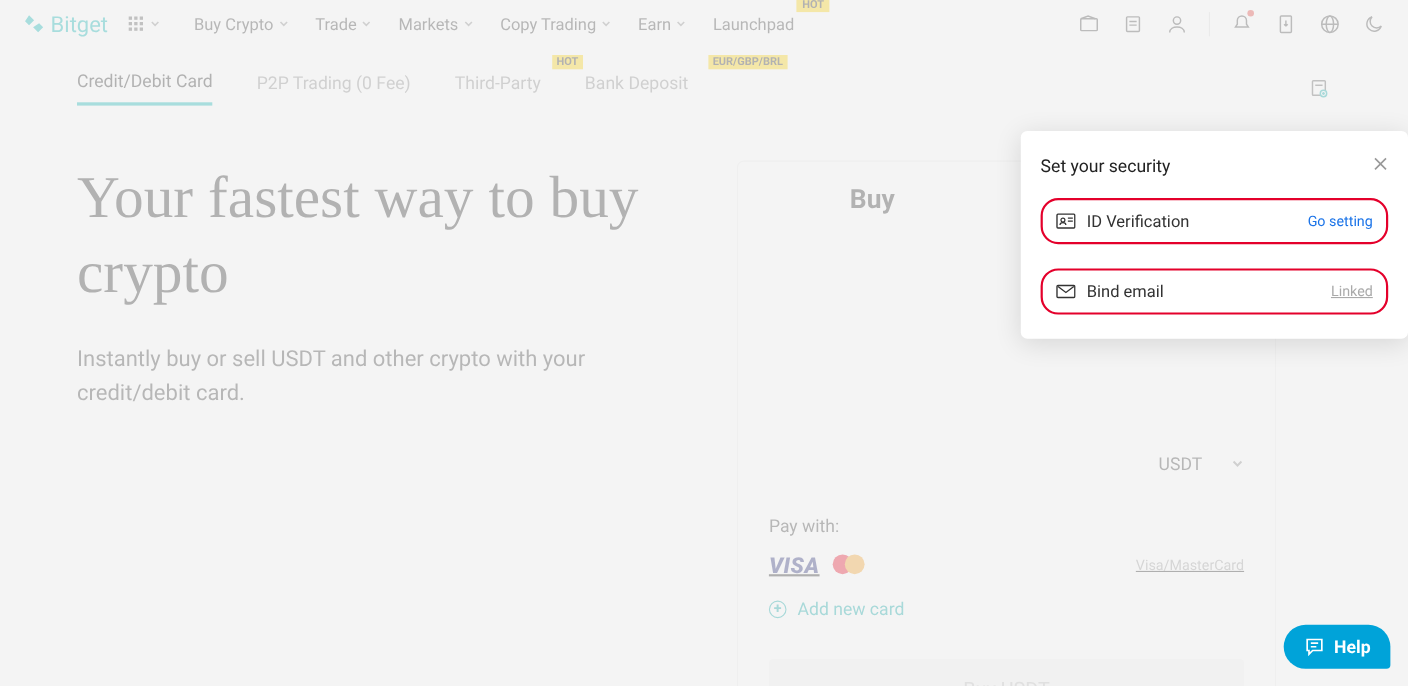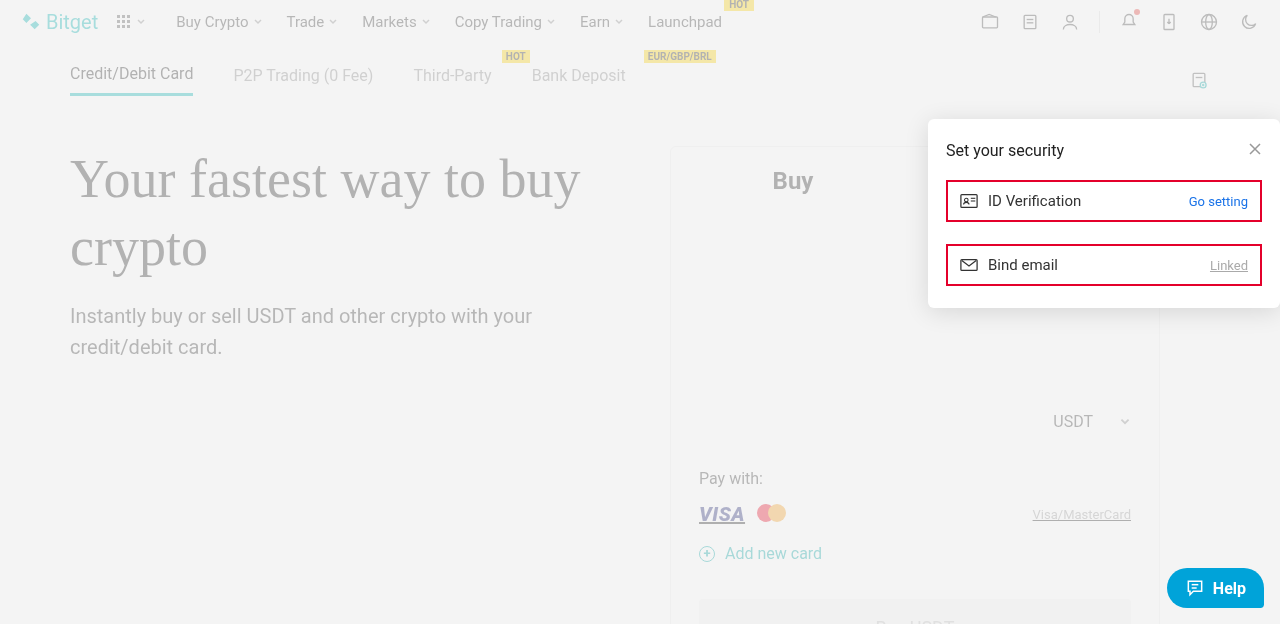--- a/index.html
+++ b/index.html
@@ -20,21 +20,21 @@
     
     .subtabs { display: flex; gap: 40px; padding: 20px 70px 0 70px; align-items: center; }
     .subtab { color: #888; font-size: 16px; position: relative; padding-bottom: 10px; }
     .subtab.active { color: #222; border-bottom: 3px solid #00b3b3; }
     .subtab .tag { position: absolute; top: -16px; right: -38px; background: #ffd400; color: #222; font-size: 10px; font-weight: 700; padding: 1px 4px; }
     .subtab .tag.wide { right: -90px; }
     .subtabs .order-icon { margin-left: auto; color: #555; }
     
     .main { display: flex; padding: 50px 70px 0 70px; gap: 40px; }
     .left { flex: 1; max-width: 560px; }
-    .hero-title { font-family: Georgia, serif; font-size: 54px; font-weight: 400; line-height: 1.25; color: #222; margin-bottom: 20px; }
+    .hero-title { font-family: Georgia, serif; font-size: 54px; font-weight: 400; line-height: 1.25; color: #222; margin-bottom: 30px; }
     .hero-sub { font-size: 20px; color: #333; margin-bottom: 35px; line-height: 1.55; }
     .steps { }
     .step { display: flex; align-items: center; gap: 12px; color: #333; font-size: 16px; }
     .dot { width: 11px; height: 11px; background: #00a3a3; border-radius: 50%; }
     .connector { width: 1px; height: 75px; background: #e5e5e5; margin-left: 5px; }
     
     .right { width: 490px; }
     .card { border: 1px solid #eee; border-radius: 6px; padding-top: 20px; }
     .buysell { display: flex; margin-bottom: 40px; }
     .bs-tab { flex: 1; text-align: center; font-size: 24px; font-weight: 700; color: #ccc; }
@@ -50,21 +50,21 @@
     .visa-mc-label{color:#999;font-size:13px;}
     .addcard{display:flex;align-items:center;gap:10px;color:#00a3a3;font-size:16px;padding:18px 28px;}
     .addcard .plus{width:16px;height:16px;border:1.5px solid #00a3a3;border-radius:50%;display:flex;align-items:center;justify-content:center;font-size:13px;font-weight:700;color:#00a3a3;}
     .buybtn{margin:18px 28px 28px 28px;background:#f3f3f3;color:#bbb;text-align:center;padding:18px;font-size:18px;border-radius:4px;}
     
     .overlay { position: absolute; inset: 0; background: rgba(240,240,240,0.7); display: flex; align-items: flex-start; justify-content: flex-end; padding-top: 119px; }
     .modal { width: 352px; background: #fff; border-radius: 6px; padding: 22px 18px; box-shadow: 0 4px 24px rgba(0,0,0,0.12); }
     .modal-head { display: flex; justify-content: space-between; align-items: center; margin-bottom: 20px; }
     .modal-title { font-size: 16px; color: #222; }
     .close-x { color: #999; cursor:pointer; }
-    .sec-row { border: 2.5px solid #e4002b; border-radius: 0; padding: 10px 12px; display:flex; align-items:center; justify-content:space-between; margin-bottom: 22px; }
+    .sec-row { border: 2.5px solid #e4002b; border-radius: 16px; padding: 10px 12px; display:flex; align-items:center; justify-content:space-between; margin-bottom: 22px; }
     .sec-row:last-child { margin-bottom: 0; }
     .sec-left { display:flex; align-items:center; gap:10px; color:#333; font-size:15px;}
     .sec-link { color:#1a73e8; font-size:13px; }
     .sec-linked { color:#aaa; font-size:13px; text-decoration: underline;}
     
     .help-btn{position:absolute;bottom:16px;right:16px;background:#00a3d9;color:#fff;padding:10px 18px;border-radius:22px 22px 4px 22px;display:flex;align-items:center;gap:8px;font-weight:700;font-size:16px;}
     .help-btn svg{width:20px;height:20px;}
   </style>
 </head>
 <body>

